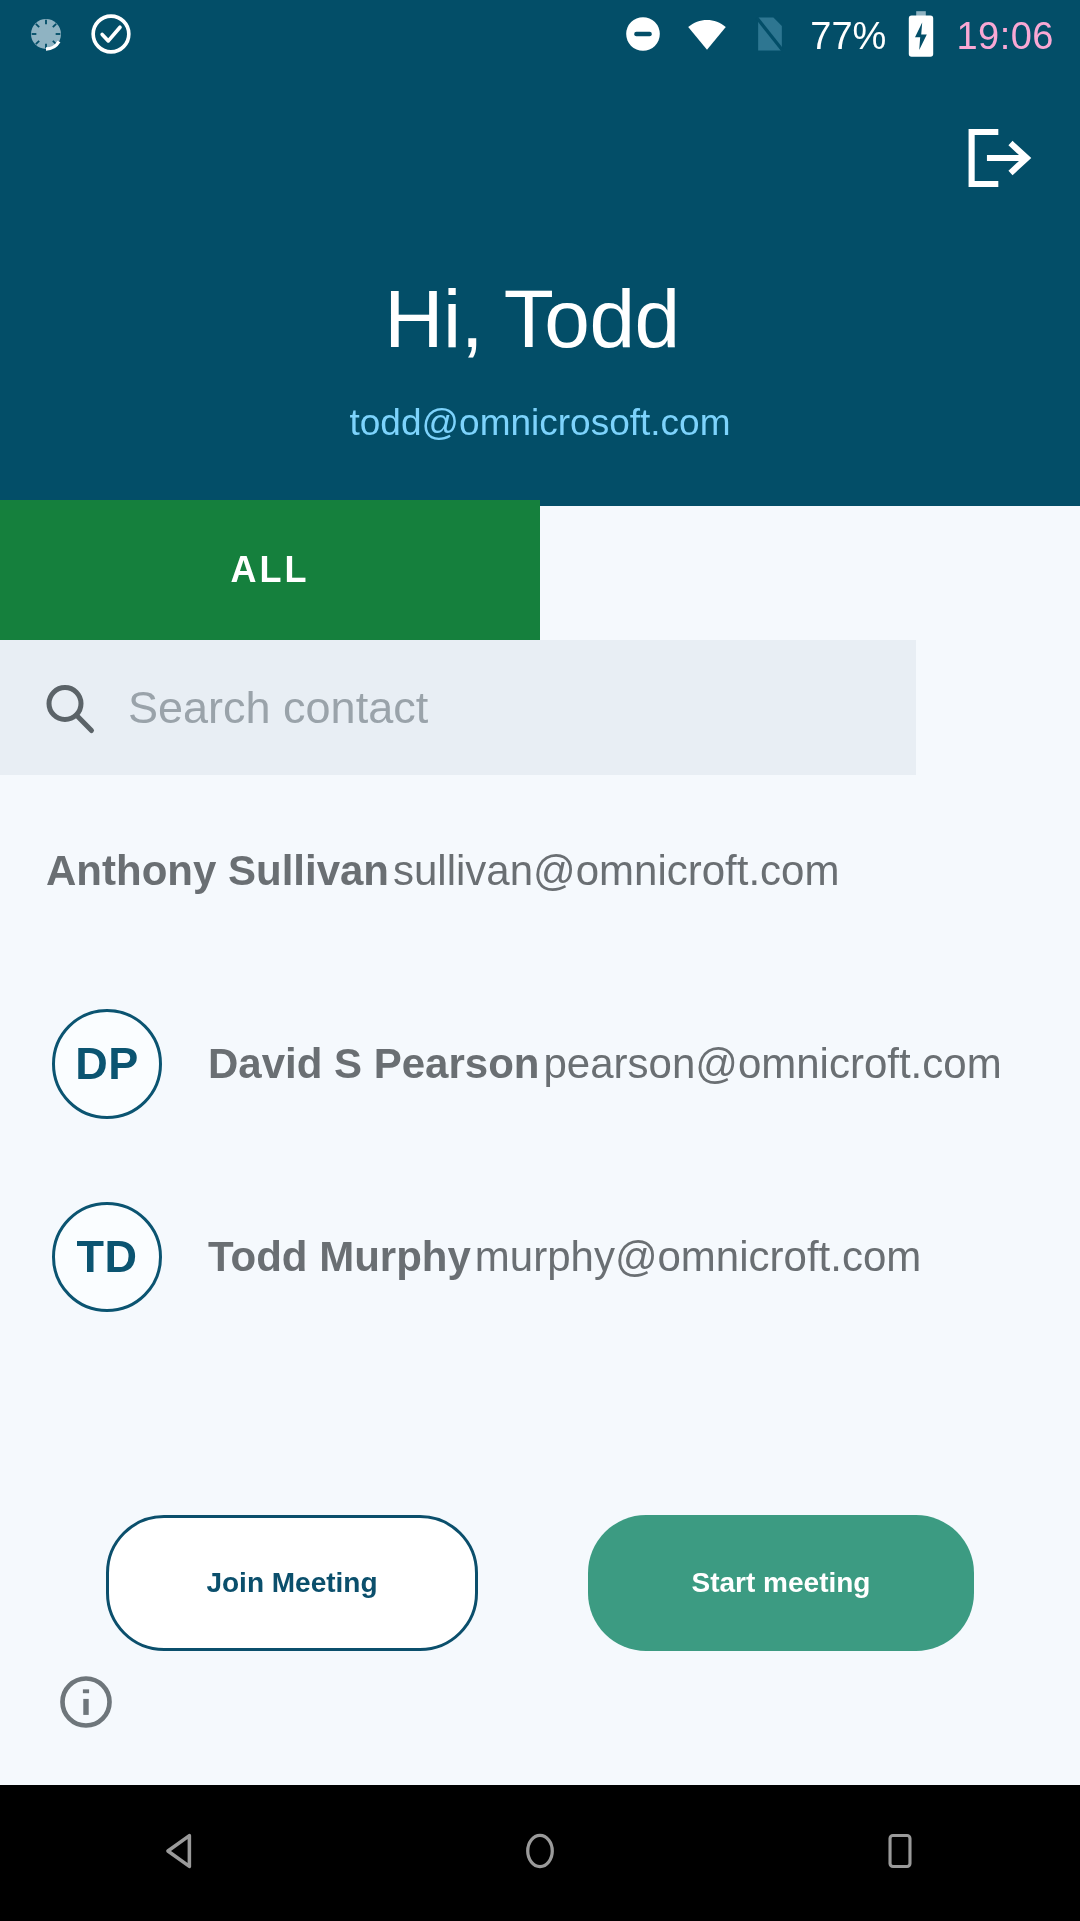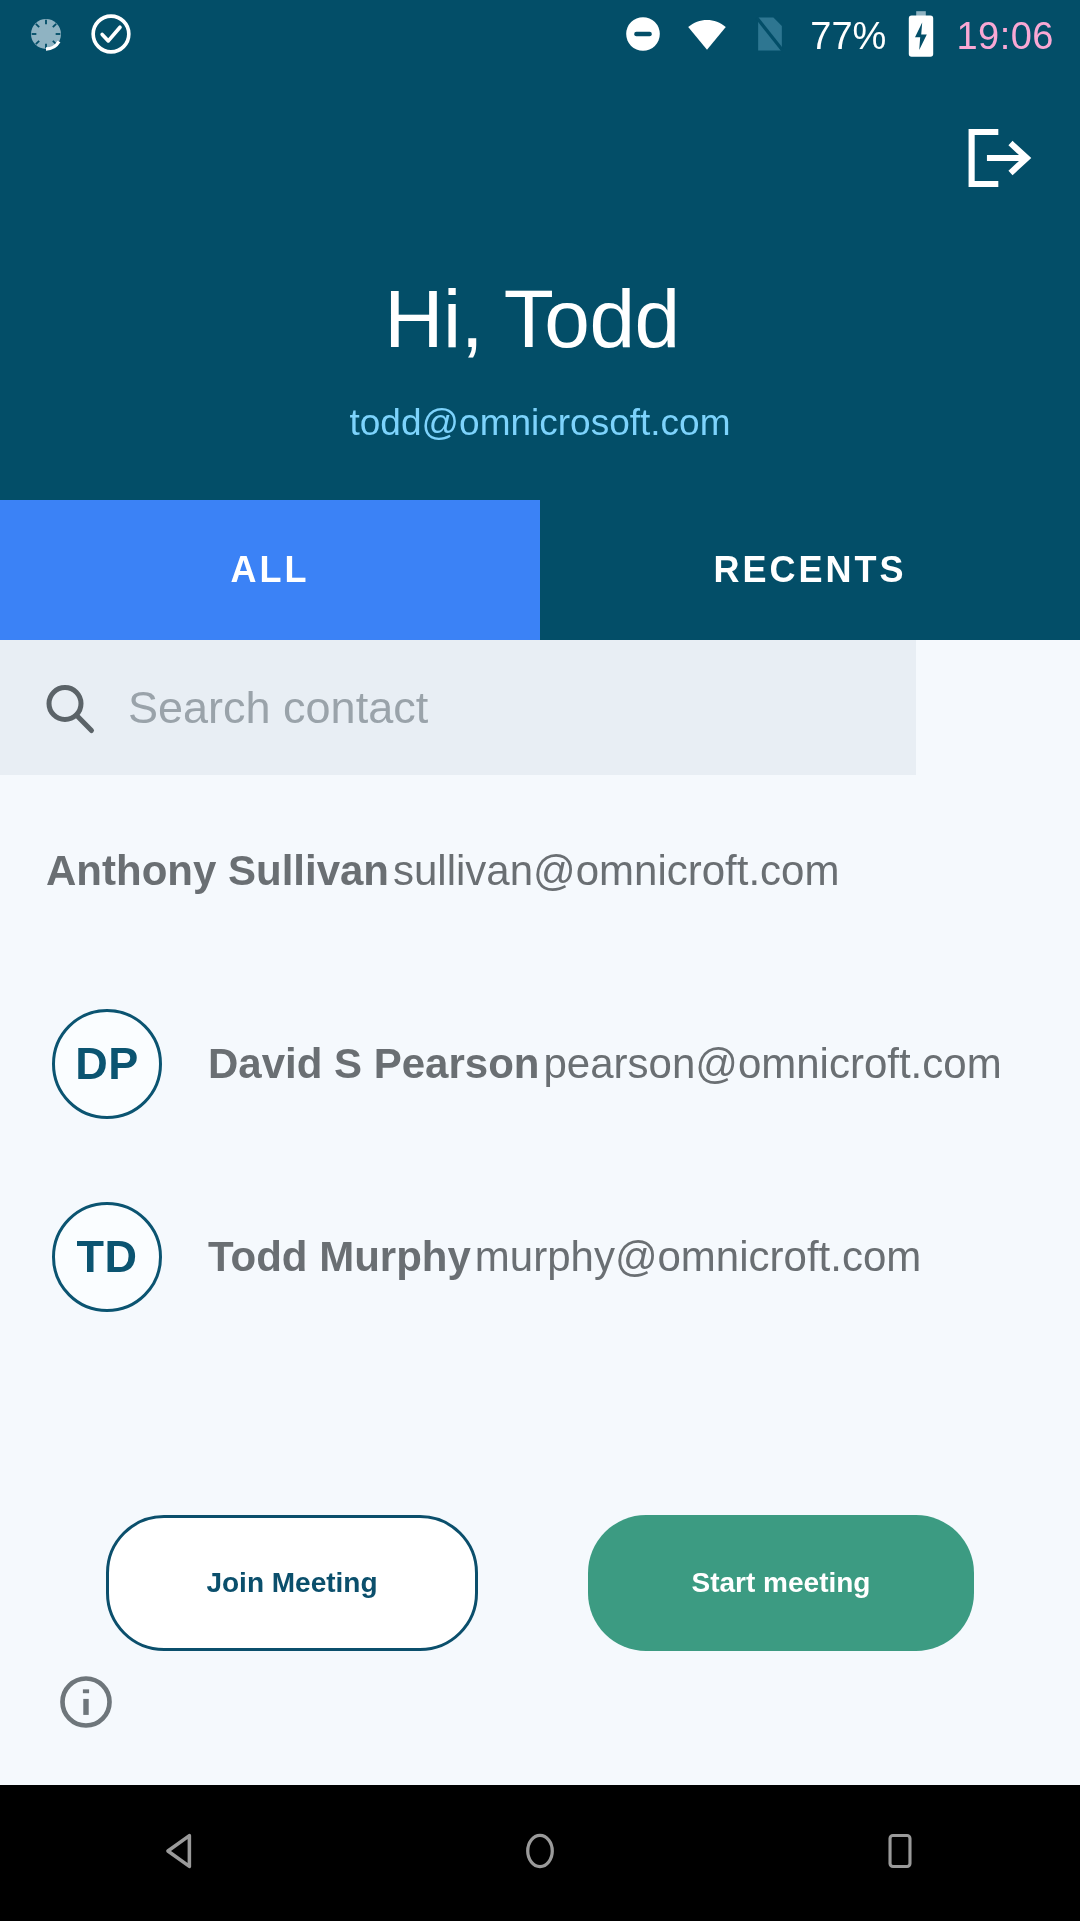--- a/index.html
+++ b/index.html
@@ -40,21 +40,21 @@
     color:#7dd3fc; font-size:37px; font-weight:400;
   }
 
   
   .tabs { position:absolute; top:500px; left:0; width:1080px; height:140px; display:flex; }
   .tab {
     flex:0 0 50%; display:flex; align-items:center; justify-content:center;
     font-size:36px; font-weight:700; letter-spacing:3px; color:#ffffff;
     cursor:pointer; user-select:none;
   }
-  .tab.active { background:#3b82f6; }
+  .tab.active { background:#15803d; }
   .tab.inactive { background:#034E68; }
 
   
   .searchbar {
     position:absolute; top:640px; left:0; width:916px; height:135px;
     background:#E8EEF4; display:flex; align-items:center; padding-left:34px;
   }
   .search-icon { width:70px; height:70px; display:flex; align-items:center; justify-content:center; flex:0 0 auto; }
   .search-input {
     border:none; outline:none; background:transparent; margin-left:24px;
@@ -173,21 +173,20 @@
           <polyline points="18.4,7.6 23.2,12 18.4,16.4" stroke-linejoin="miter"></polyline>
         </svg>
       </span>
     </div>
     <div class="greeting">Hi, Todd</div>
     <div class="email">todd@omnicrosoft.com</div>
   </div>
 
   <div class="tabs">
     <div class="tab active">ALL</div>
-    <div class="tab inactive">RECENTS</div>
   </div>
 
   <div class="searchbar">
     <span class="search-icon">
       <svg width="60" height="60" viewBox="0 0 24 24" fill="none" stroke="#5B6368" stroke-width="2">
         <circle cx="10.4" cy="10.2" r="6.4"></circle>
         <line x1="15.2" y1="15.1" x2="21" y2="21" stroke-linecap="round"></line>
       </svg>
     </span>
     <input class="search-input" type="text" placeholder="Search contact" style="">

